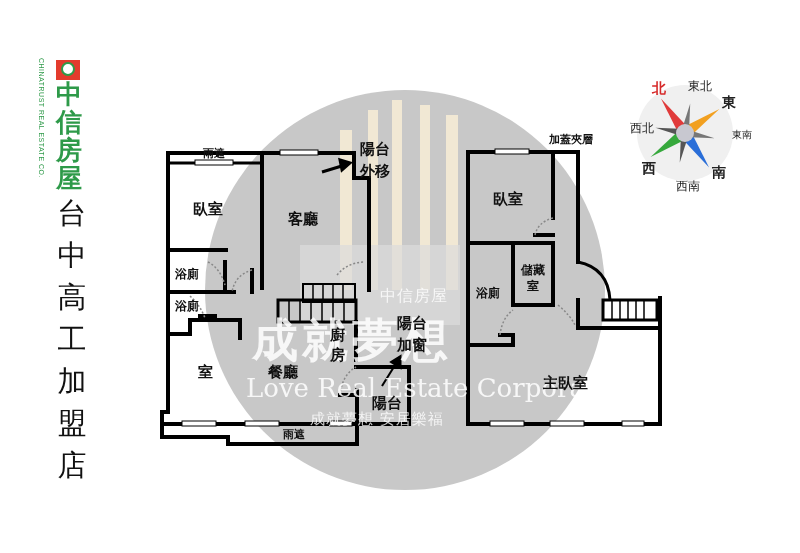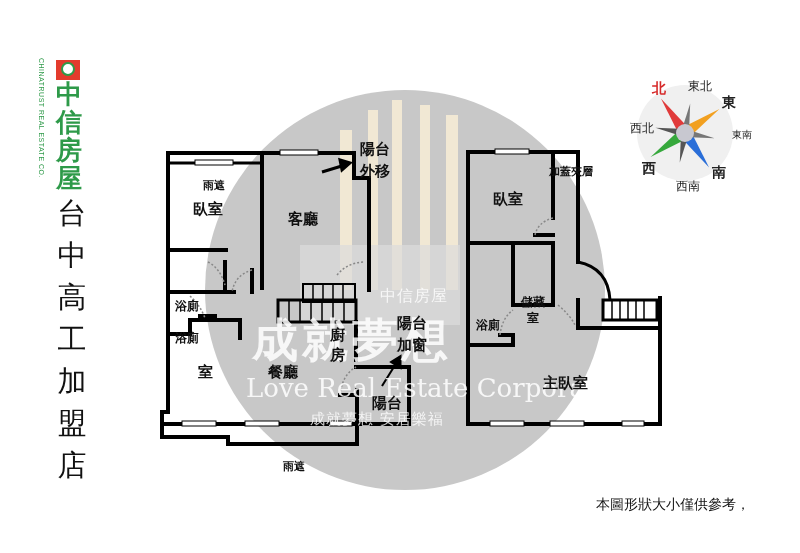--- a/index.html
+++ b/index.html
@@ -12,21 +12,21 @@
   .logo-text { left:56px; top:80px; width:58px; color:#2e9a49; font-size:27px;
                line-height:27px; font-weight:bold; font-family:"DejaVu Sans", sans-serif; }
   .logo-en { left:38px; top:58px; color:#2e9a49; font-size:7px; writing-mode:vertical-rl;
              letter-spacing:0.5px; font-family:"Liberation Sans", sans-serif; }
   .store-name { left:52px; top:192px; width:40px; font-size:29px; line-height:42px;
                 text-align:center; color:#111; font-family:"DejaVu Serif", serif; }
   .store-name span { display:block; }
   .disclaimer { left:560px; top:494px; width:226px; font-size:14px; line-height:20px;
                 text-align:center; color:#111; font-family:"DejaVu Serif", serif; }
   .room-label { color:#111; font-weight:bold; font-size:15px; white-space:nowrap; }
-  .small-label { color:#111; font-weight:bold; font-size:11px; white-space:nowrap;margin-top:32px; }
+  .small-label { color:#111; font-weight:bold; font-size:11px; white-space:nowrap; }
   .wm-en { color:rgba(255,255,255,0.85); font-family:"DejaVu Serif", serif; font-size:26px; white-space:nowrap; }
   .wm-cn { color:rgba(255,255,255,0.85); font-size:46px; font-weight:bold; letter-spacing:4px; white-space:nowrap; }
   .wm-slogan { color:rgba(255,255,255,0.8); font-size:15px; letter-spacing:1px; white-space:nowrap; }
   .compass-label { font-family:"DejaVu Serif", serif; color:#222; font-size:12px; white-space:nowrap; }
 </style>
 </head>
 <body>
 
 <div class="abs logo-en">CHINATRUST REAL ESTATE CO.</div>
 <div class="abs logo-box"></div>
@@ -197,14 +197,13 @@
 <div class="abs compass-label" style="left:652px;top:80px;color:#d62a2a;font-size:14px;font-weight:bold;">北</div>
 <div class="abs compass-label" style="left:688px;top:78px;">東北</div>
 <div class="abs compass-label" style="left:722px;top:94px;font-size:14px;font-weight:bold;">東</div>
 <div class="abs compass-label" style="left:732px;top:128px;font-size:10px;">東南</div>
 <div class="abs compass-label" style="left:712px;top:164px;font-size:14px;font-weight:bold;">南</div>
 <div class="abs compass-label" style="left:676px;top:178px;">西南</div>
 <div class="abs compass-label" style="left:642px;top:160px;font-size:14px;font-weight:bold;">西</div>
 <div class="abs compass-label" style="left:630px;top:120px;">西北</div>
 
 <div class="abs disclaimer">
-  <div>本圖形狀大小僅供參考，</div>
 </div>
 
 </body></html>

